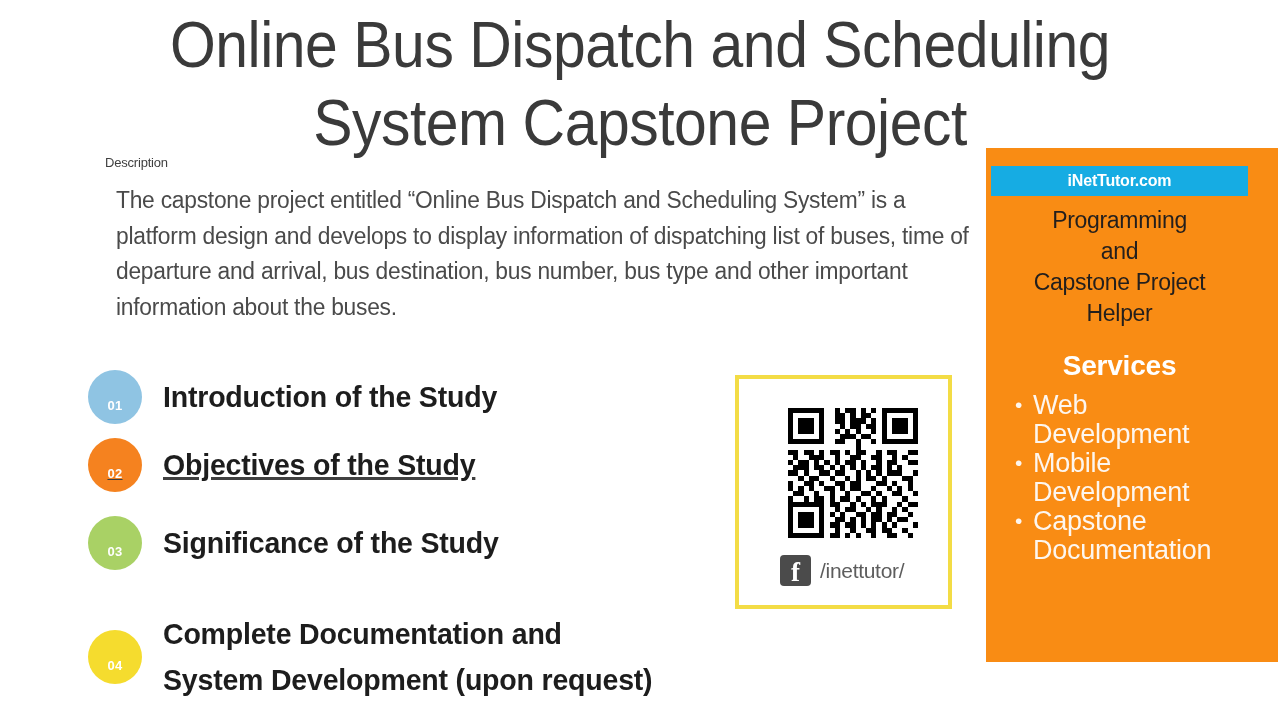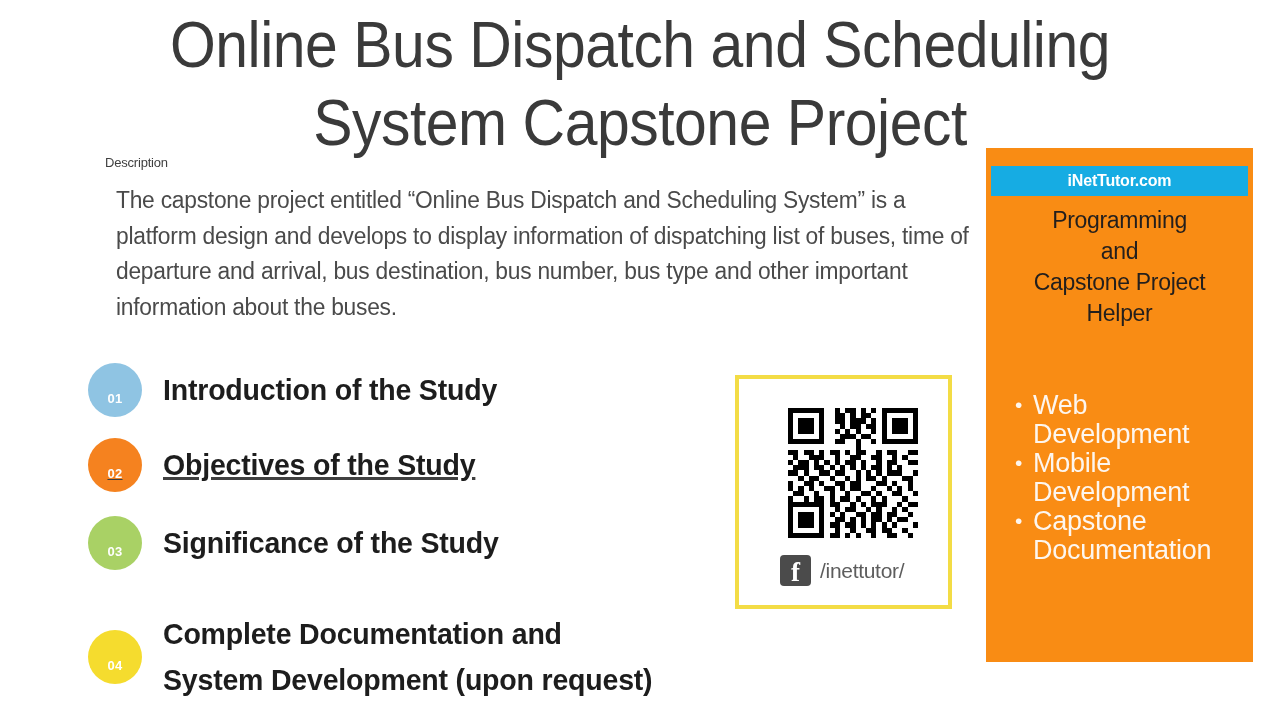--- a/index.html
+++ b/index.html
@@ -151,21 +151,21 @@
     font-size: 21px;
     color: #5d5d5d;
     letter-spacing: -0.3px;
   }
 
   
   #promo-panel {
     position: absolute;
     left: 986px;
     top: 148px;
-    width: 267px;
+    width: 292px;
     height: 514px;
     background: #F98C14;
     box-sizing: border-box;
   }
   #promo-brand-banner {
     position: absolute;
     left: 5px;
     top: 18px;
     width: 257px;
     height: 30px;
@@ -234,21 +234,21 @@
 <body>
 
 <div id="slide-title">Online Bus Dispatch and Scheduling
 System Capstone Project</div>
 
 <div id="description-label">Description</div>
 <div id="description-text">The capstone project entitled “Online Bus Dispatch and Scheduling System” is a platform design and develops to display information of dispatching list of buses, time of departure and arrival, bus destination, bus number, bus type and other important information about the buses.</div>
 
 <div id="agenda-list">
 
-  <div class="agenda-item" style="top:3px;">
+  <div class="agenda-item" style="top:10px;">
     <div class="agenda-badge" style="background:#8FC4E3;">
       <span>01</span>
     </div>
     <div class="agenda-label">Introduction of the Study</div>
   </div>
 
   <div class="agenda-item" style="top:78px;text-decoration:underline;">
     <div class="agenda-badge" style="background:#F5821F;">
       <span>02</span>
     </div>
@@ -493,18 +493,19 @@
 </div>
 
 <div id="promo-panel">
   <div id="promo-brand-banner">
     <span>iNetTutor.com</span>
   </div>
   <div id="promo-tagline">Programming
 and
 Capstone Project
 Helper</div>
+  <div id="promo-services-heading">Services</div>
   <ul id="promo-services-list">
     <li>Web Development</li>
     <li>Mobile Development</li>
     <li>Capstone Documentation</li>
   </ul>
 </div>
 
 </body></html>

